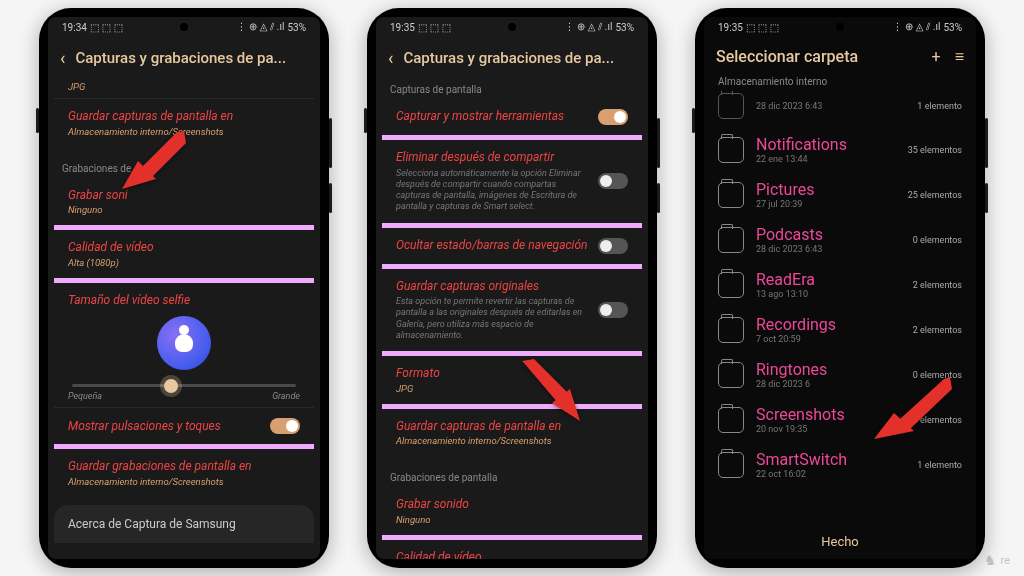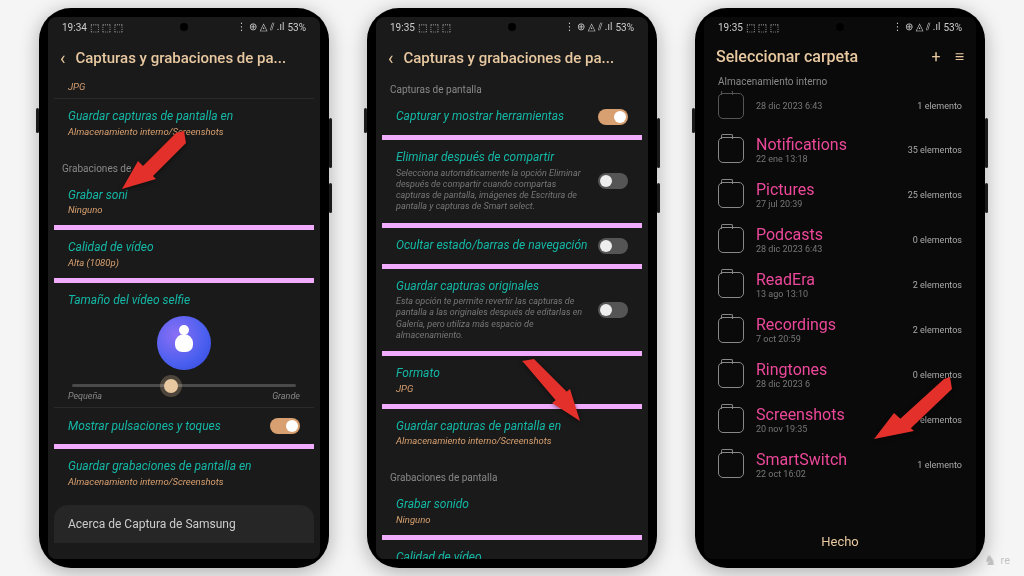--- a/index.html
+++ b/index.html
@@ -68,21 +68,21 @@
     padding: 8px 14px 4px;
   }
   .row {
     padding: 10px 14px;
     display: flex;
     align-items: center;
     gap: 10px;
   }
   .row.border-b { border-bottom: 5px solid #f0abfc; }
   .row-text { flex: 1; min-width: 0; }
-  .row-title { font-size: 12px; color: #14b8a6; line-height: 1.3; }
+  .row-title { font-size: 12px; color: #ef4444; line-height: 1.3; }
   .row-sub { font-size: 9.5px; color: #d8a070; margin-top: 1px; }
   .row-desc { font-size: 9px; color:#777; line-height:1.25; margin-top:2px; }
   .toggle {
     width: 30px; height: 16px; border-radius: 8px; background:#555; position:relative; flex-shrink:0;
   }
   .toggle.on { background:#d8a070; }
   .toggle::after { content:''; position:absolute; width:12px; height:12px; background:#eee; border-radius:50%; top:2px; left:2px; }
   .toggle.on::after { left:auto; right:2px; background:#fff; }
   .slider-box { padding: 10px 14px 6px; }
   .avatar-circle {
@@ -323,21 +323,21 @@
           <div class="folder-text">
             <div class="folder-name"></div>
             <div class="folder-date">28 dic 2023 6:43</div>
           </div>
           <div class="folder-count">1 elemento</div>
         </div>
         <div class="folder-row">
           <div class="folder-icon"></div>
           <div class="folder-text">
             <div class="folder-name">Notifications</div>
-            <div class="folder-date">22 ene 13:18</div>
+            <div class="folder-date">22 ene 13:44</div>
           </div>
           <div class="folder-count">35 elementos</div>
         </div>
         <div class="folder-row">
           <div class="folder-icon"></div>
           <div class="folder-text">
             <div class="folder-name">Pictures</div>
             <div class="folder-date">27 jul 20:39</div>
           </div>
           <div class="folder-count">25 elementos</div>

